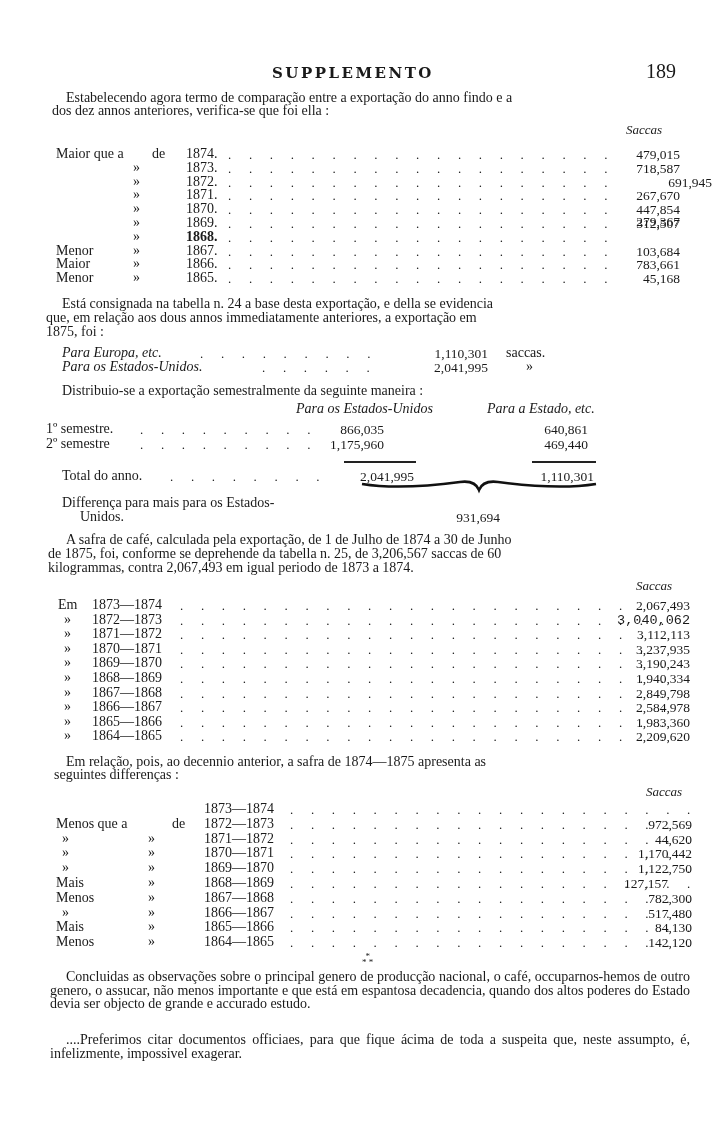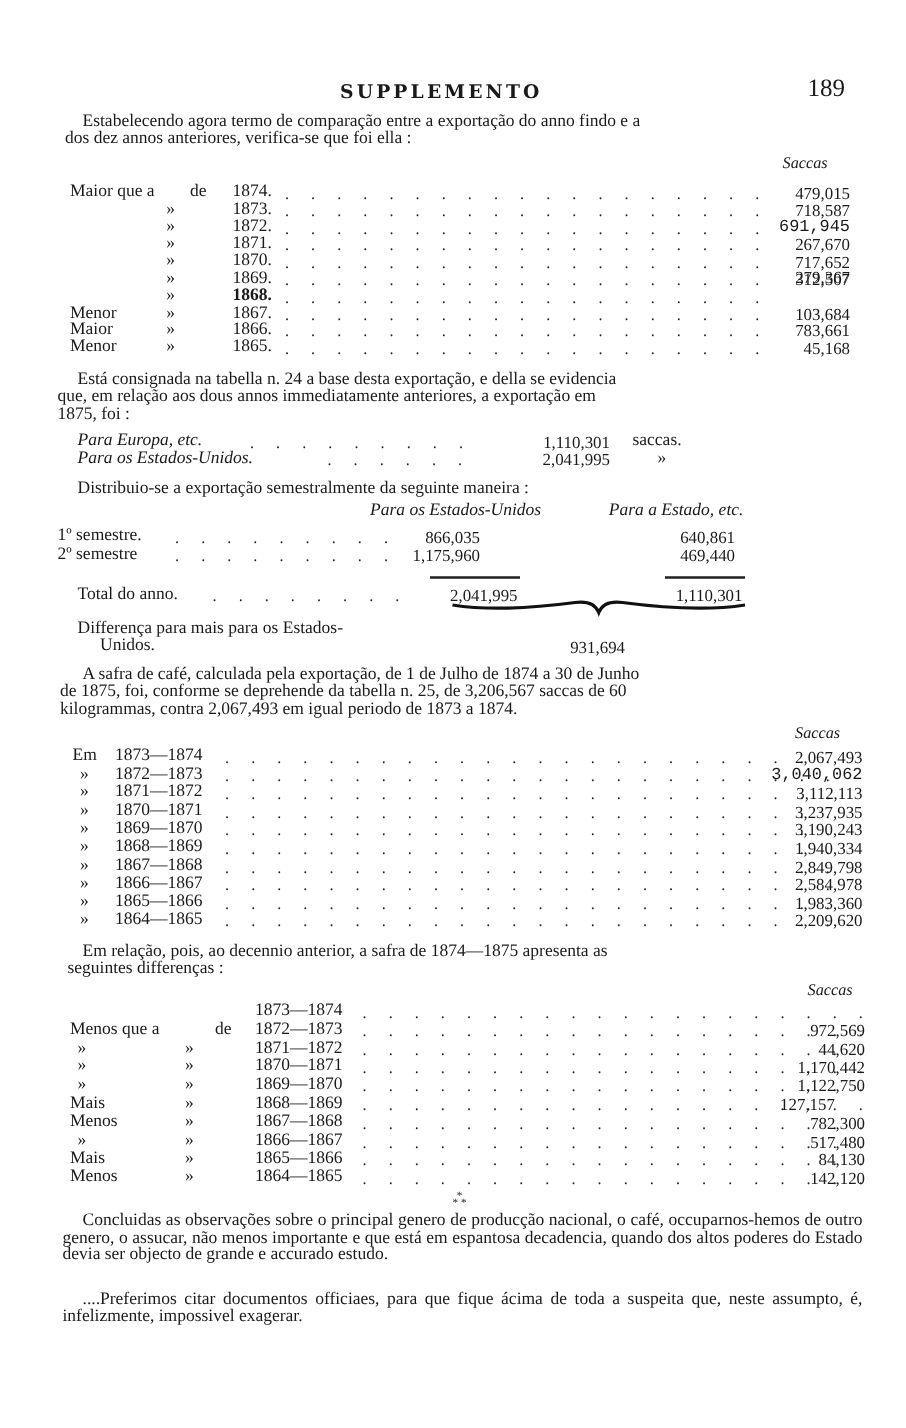--- a/index.html
+++ b/index.html
@@ -36,31 +36,31 @@
     <div class="abs num" style="left:600px;top:147px;width:80px;">479,015</div>
     <div class="abs p" style="left:56px;top:160.8px;"></div>
     <div class="abs p" style="left:133px;top:160.8px;">»</div>
     <div class="abs p" style="left:186px;top:160.8px;">1873.</div>
     <div class="abs dots" style="left:228px;top:160.8px;">. . . . . . . . . . . . . . . . . . .</div>
     <div class="abs num" style="left:600px;top:160.8px;width:80px;">718,587</div>
     <div class="abs p" style="left:56px;top:174.6px;"></div>
     <div class="abs p" style="left:133px;top:174.6px;">»</div>
     <div class="abs p" style="left:186px;top:174.6px;">1872.</div>
     <div class="abs dots" style="left:228px;top:174.6px;">. . . . . . . . . . . . . . . . . . .</div>
-    <div class="abs num" style="left:600px;top:174.6px;width:80px;font-family:Liberation Mono, monospace;">691,945</div>
+    <div class="abs num" style="left:632px;top:174.6px;width:80px;">691,945</div>
     <div class="abs p" style="left:56px;top:188.4px;"></div>
     <div class="abs p" style="left:133px;top:188.4px;">»</div>
     <div class="abs p" style="left:186px;top:188.4px;">1871.</div>
     <div class="abs dots" style="left:228px;top:188.4px;">. . . . . . . . . . . . . . . . . . .</div>
     <div class="abs num" style="left:600px;top:188.4px;width:80px;">267,670</div>
     <div class="abs p" style="left:56px;top:202.2px;"></div>
     <div class="abs p" style="left:133px;top:202.2px;">»</div>
     <div class="abs p" style="left:186px;top:202.2px;">1870.</div>
     <div class="abs dots" style="left:228px;top:202.2px;">. . . . . . . . . . . . . . . . . . .</div>
-    <div class="abs num" style="left:600px;top:202.2px;width:80px;">717,652</div>
+    <div class="abs num" style="left:600px;top:202.2px;width:80px;">447,854</div>
     <div class="abs p" style="left:56px;top:216px;"></div>
     <div class="abs p" style="left:133px;top:216px;">»</div>
     <div class="abs p" style="left:186px;top:216px;">1869.</div>
     <div class="abs dots" style="left:228px;top:216px;">. . . . . . . . . . . . . . . . . . .</div>
     <div class="abs num" style="left:600px;top:216px;width:80px;">312,507</div>
     <div class="abs p" style="left:56px;top:229.8px;"></div>
     <div class="abs p" style="left:133px;top:229.8px;">»</div>
     <div class="abs p" style="left:186px;top:229.8px;font-weight:bold;">1868.</div>
     <div class="abs dots" style="left:228px;top:229.8px;">. . . . . . . . . . . . . . . . . . .</div>
     <div class="abs num" style="left:600px;top:214px;width:80px;">279,367</div>

